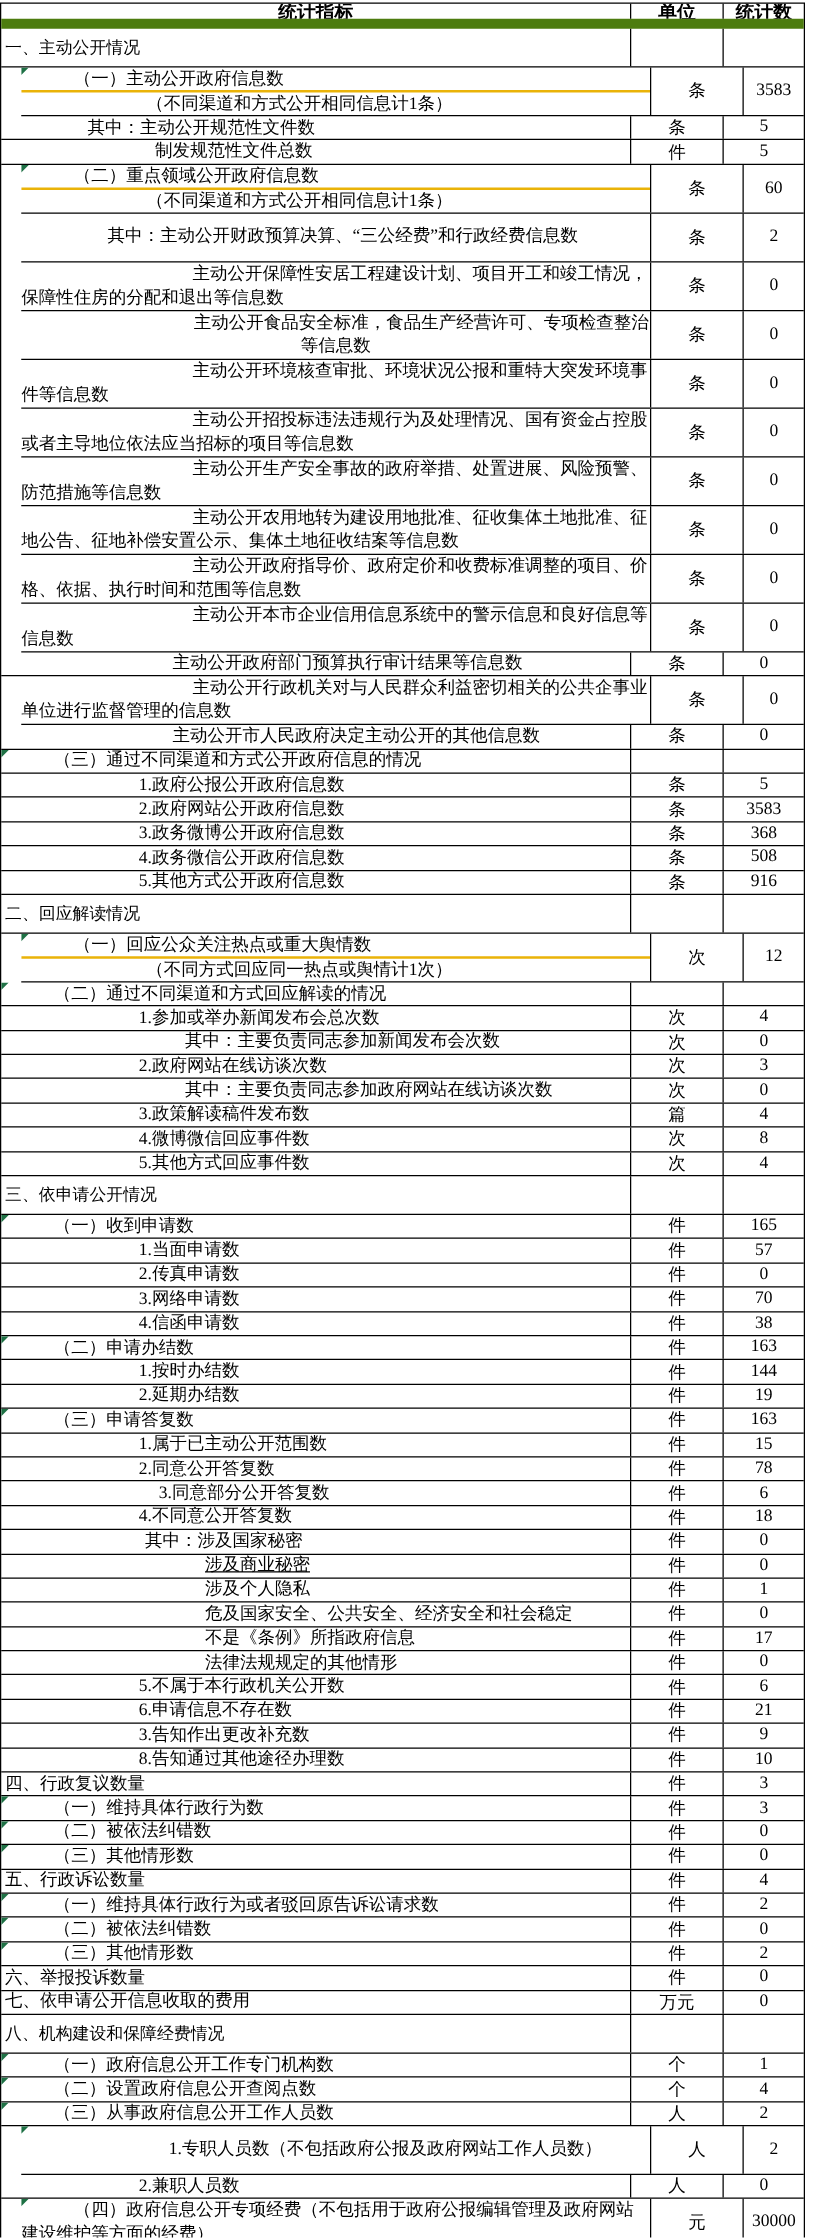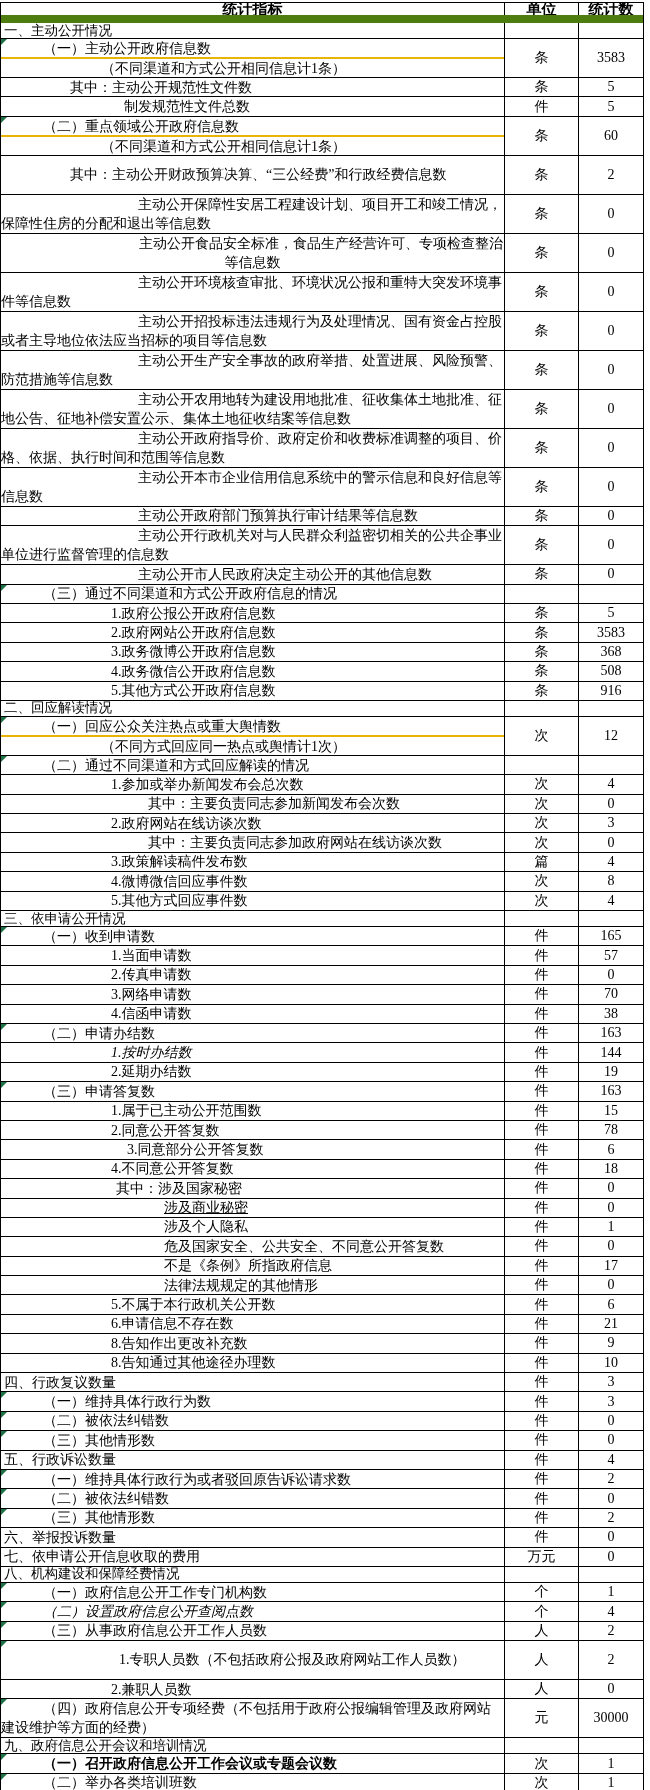--- a/index.html
+++ b/index.html
@@ -8,23 +8,23 @@
     font-family:"Liberation Serif","DejaVu Serif",serif;
     color:#000;
   }
   #sheet{
     position:absolute;left:0;top:2px;width:644px;
     border:1px solid #000;box-sizing:border-box;background:#fff;
   }
   .row{display:flex;border-bottom:1px solid #000;box-sizing:border-box;position:relative;}
   .row:last-child{border-bottom:1px solid #000;}
   .hrow{height:20px;border-bottom:8px solid #4d7c0f;}
-  .k-section{height:16px;}
+  .k-section{height:31px;}
   .k-single{height:19.4px;}
-  .k-split,.k-wrap{height:39px;}
+  .k-split,.k-wrap{height:39px;margin-left:16px;}
   .c{box-sizing:border-box;overflow:hidden;}
   .c-ind{width:503px;position:relative;display:flex;flex-direction:column;justify-content:center;}
   .c-unit{width:74px;border-left:1px solid #000;display:flex;align-items:center;justify-content:center;font-size:14px;}
   .c-val{flex:1;border-left:1px solid #000;display:flex;align-items:center;justify-content:center;font-size:14px;}
   .h{font-weight:bold;font-size:15px;display:flex;align-items:center;justify-content:center;flex-direction:row;}
   .hrow .c-ind{align-items:center;}
   .txt{width:100%;font-size:14px;line-height:19.2px;padding:0 2px 0 0;word-break:break-all;}
   .k-section .txt{line-height:14px;font-size:13.5px;}
   .k-split .c-ind{justify-content:flex-start;}
   .ln{height:19px;line-height:19px;font-size:14px;word-break:break-all;overflow:hidden;}
@@ -327,21 +327,21 @@
       <div class="row k-single">
         <div class="c c-ind">
           <div class="txt" style="text-indent: 42px;">（二）申请办结数</div>
           <span class="tri"></span>
         </div>
         <div class="c c-unit">件</div>
         <div class="c c-val">163</div>
       </div>
       <div class="row k-single">
         <div class="c c-ind">
-          <div class="txt" style="text-indent: 110px; font-style: italic;">1.按时办结数</div>
+          <div class="txt" style="text-indent: 110px;">1.按时办结数</div>
         </div>
         <div class="c c-unit">件</div>
         <div class="c c-val">144</div>
       </div>
       <div class="row k-single">
         <div class="c c-ind">
           <div class="txt" style="text-indent: 110px;">2.延期办结数</div>
         </div>
         <div class="c c-unit">件</div>
         <div class="c c-val">19</div>
@@ -398,21 +398,21 @@
       </div>
       <div class="row k-single">
         <div class="c c-ind">
           <div class="txt" style="text-indent: 163px;">涉及个人隐私</div>
         </div>
         <div class="c c-unit">件</div>
         <div class="c c-val">1</div>
       </div>
       <div class="row k-single">
         <div class="c c-ind">
-          <div class="txt" style="text-indent: 163px;">危及国家安全、公共安全、不同意公开答复数</div>
+          <div class="txt" style="text-indent: 163px;">危及国家安全、公共安全、经济安全和社会稳定</div>
         </div>
         <div class="c c-unit">件</div>
         <div class="c c-val">0</div>
       </div>
       <div class="row k-single">
         <div class="c c-ind">
           <div class="txt" style="text-indent: 163px;">不是《条例》所指政府信息</div>
         </div>
         <div class="c c-unit">件</div>
         <div class="c c-val">17</div>
@@ -433,21 +433,21 @@
       </div>
       <div class="row k-single">
         <div class="c c-ind">
           <div class="txt" style="text-indent: 110px;">6.申请信息不存在数</div>
         </div>
         <div class="c c-unit">件</div>
         <div class="c c-val">21</div>
       </div>
       <div class="row k-single">
         <div class="c c-ind">
-          <div class="txt" style="text-indent: 110px;">8.告知作出更改补充数</div>
+          <div class="txt" style="text-indent: 110px;">3.告知作出更改补充数</div>
         </div>
         <div class="c c-unit">件</div>
         <div class="c c-val">9</div>
       </div>
       <div class="row k-single">
         <div class="c c-ind">
           <div class="txt" style="text-indent: 110px;">8.告知通过其他途径办理数</div>
         </div>
         <div class="c c-unit">件</div>
         <div class="c c-val">10</div>
@@ -538,21 +538,21 @@
       <div class="row k-single">
         <div class="c c-ind">
           <div class="txt" style="text-indent: 42px;">（一）政府信息公开工作专门机构数</div>
           <span class="tri"></span>
         </div>
         <div class="c c-unit">个</div>
         <div class="c c-val">1</div>
       </div>
       <div class="row k-single">
         <div class="c c-ind">
-          <div class="txt" style="text-indent: 42px; font-style: italic;">（二）设置政府信息公开查阅点数</div>
+          <div class="txt" style="text-indent: 42px;">（二）设置政府信息公开查阅点数</div>
           <span class="tri"></span>
         </div>
         <div class="c c-unit">个</div>
         <div class="c c-val">4</div>
       </div>
       <div class="row k-single">
         <div class="c c-ind">
           <div class="txt" style="text-indent: 42px;">（三）从事政府信息公开工作人员数</div>
           <span class="tri"></span>
         </div>

